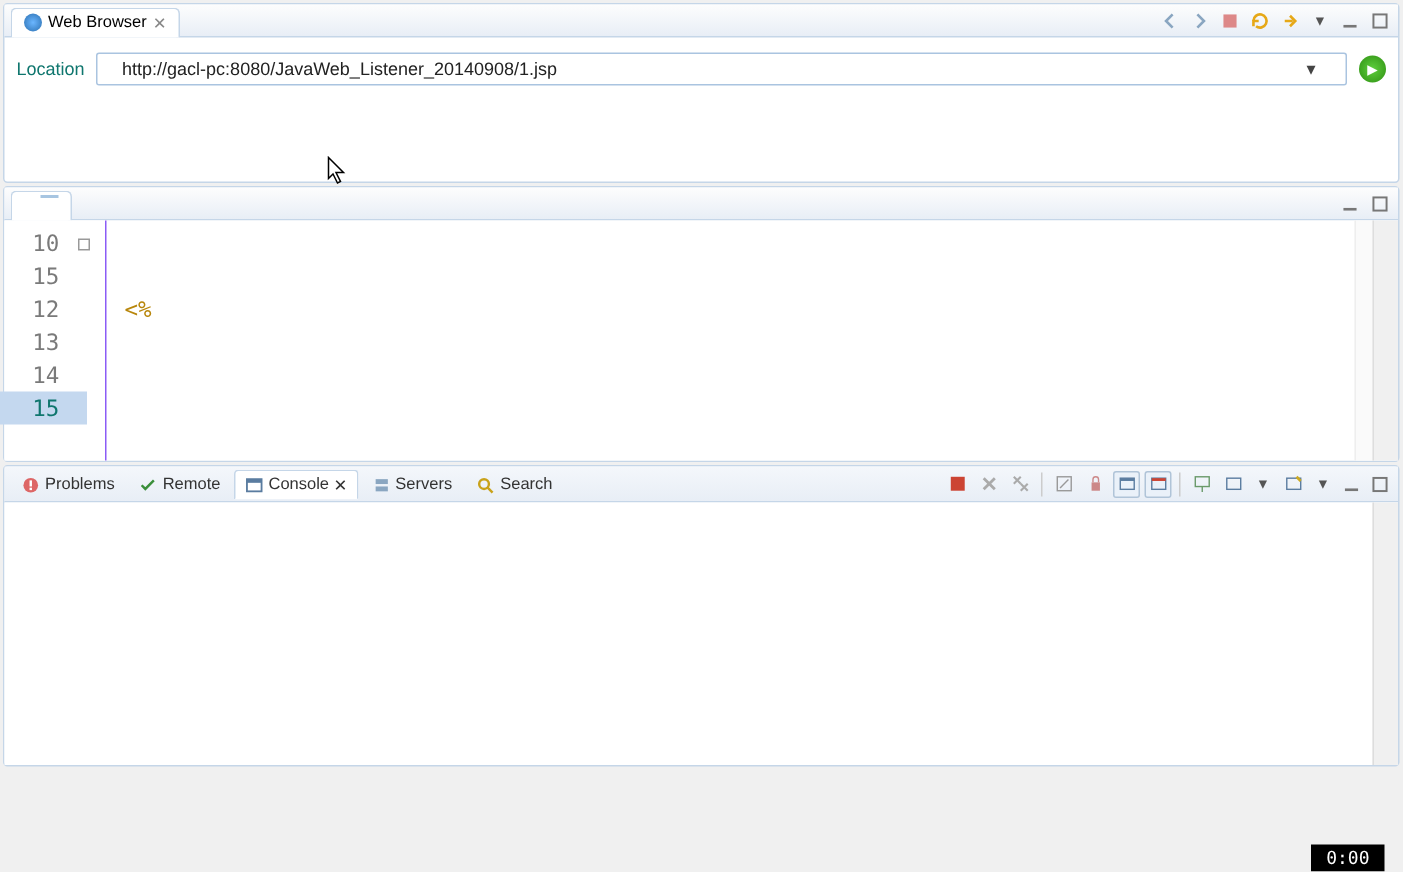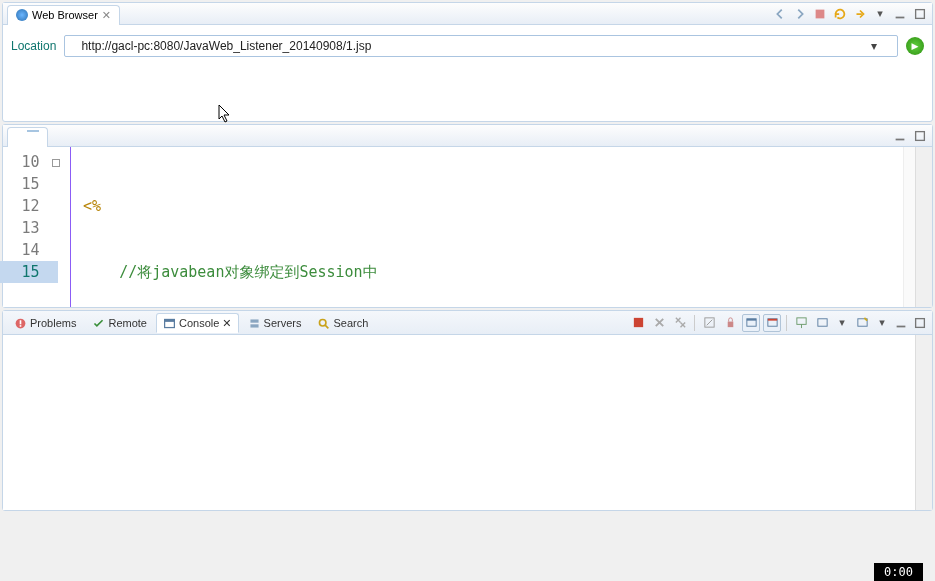--- a/index.html
+++ b/index.html
@@ -146,21 +146,20 @@
     <div class="gutter">
       <div class="ln marker">10</div>
       <div class="ln">15</div>
       <div class="ln">12</div>
       <div class="ln">13</div>
       <div class="ln">14</div>
       <div class="ln hl">15</div>
     </div>
     <div class="code">
       <div class="row"><span class="tok-tag">&lt;%</span></div>
-      <div class="row">    <span class="tok-comment">//将javabean对象绑定到Session中</span></div>
       
       
       
       
     </div>
     <div class="ov"></div>
     <div class="scroll"></div>
   </div>
 </div>
 

